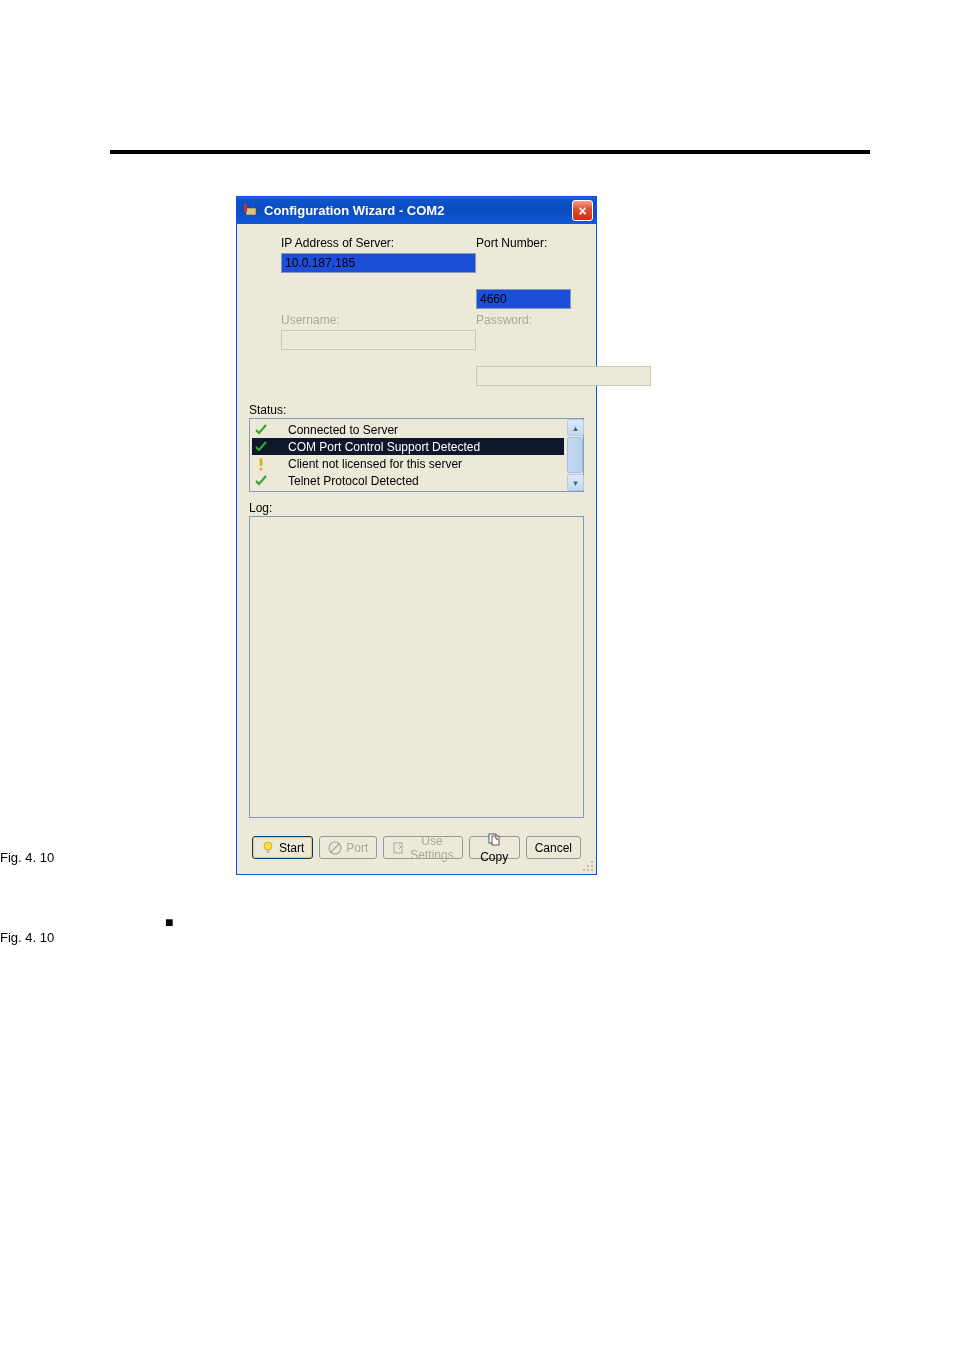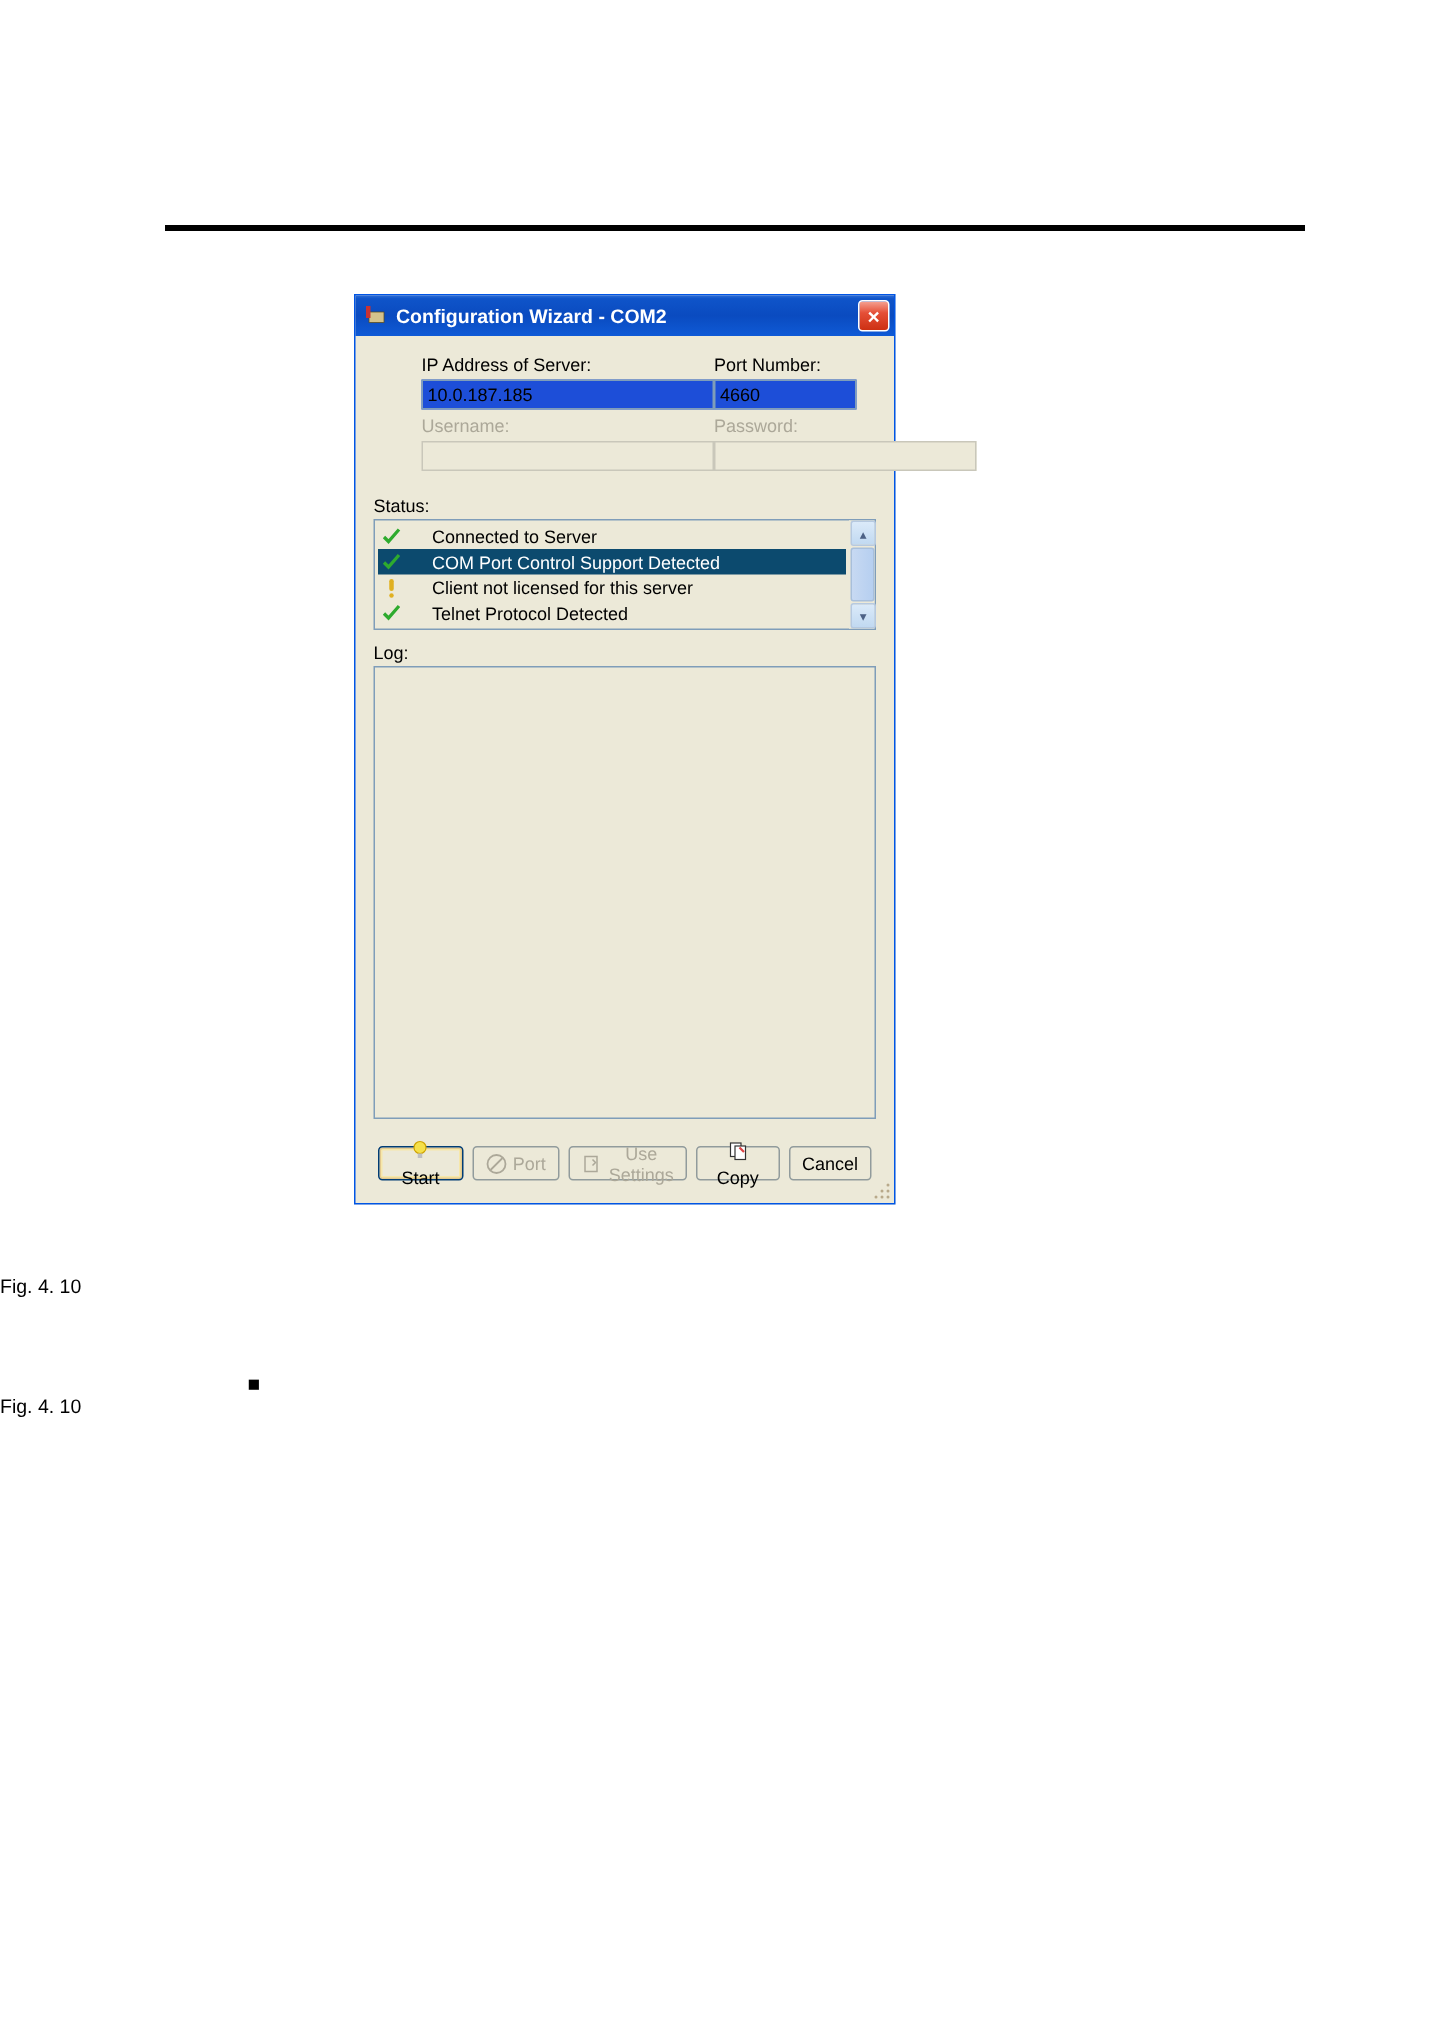--- a/index.html
+++ b/index.html
@@ -80,20 +80,21 @@
     }
     .field-group {
       display: flex;
       flex-direction: column;
     }
     .field-group.left {
       width: 247px;
     }
     .field-group.right {
       width: 175px;
+      gap: 36px;
     }
     .field-label {
       font-size: 12px;
       color: #000;
       margin-bottom: 3px;
     }
     .field-label.disabled {
       color: #aca899;
     }
     .field-input {
@@ -141,21 +142,21 @@
       overflow: hidden;
     }
     .status-item {
       display: flex;
       align-items: center;
       gap: 20px;
       height: 17px;
       padding-left: 2px;
     }
     .status-item.selected {
-      background: #0c4a6e;
+      background: #0f172a;
     }
     .status-item.selected .status-text {
       color: #fff;
     }
     .status-text {
       font-size: 12px;
       color: #000;
     }
     .check-icon {
       width: 14px;
@@ -240,21 +241,21 @@
       box-shadow: inset 0 0 0 1px #e2c98f, inset 0 0 0 2px #f6e7a9;
     }
     .btn.disabled {
       color: #aca899;
       cursor: default;
     }
     .btn-icon {
       width: 14px;
       height: 14px;
     }
-    .btn-start { width: 75px; flex-direction: column; }
+    .btn-start { width: 75px; }
     .btn-stop { width: 75px; }
     .btn-use { width: 95px; }
     .btn-copy { width: 73px; flex-direction: column; }
     .btn-cancel { width: 73px; }
     .fig-caption {
       position: absolute;
       left: 0;
       width: 100%;
       text-align: left;
       font-size: 13px;

